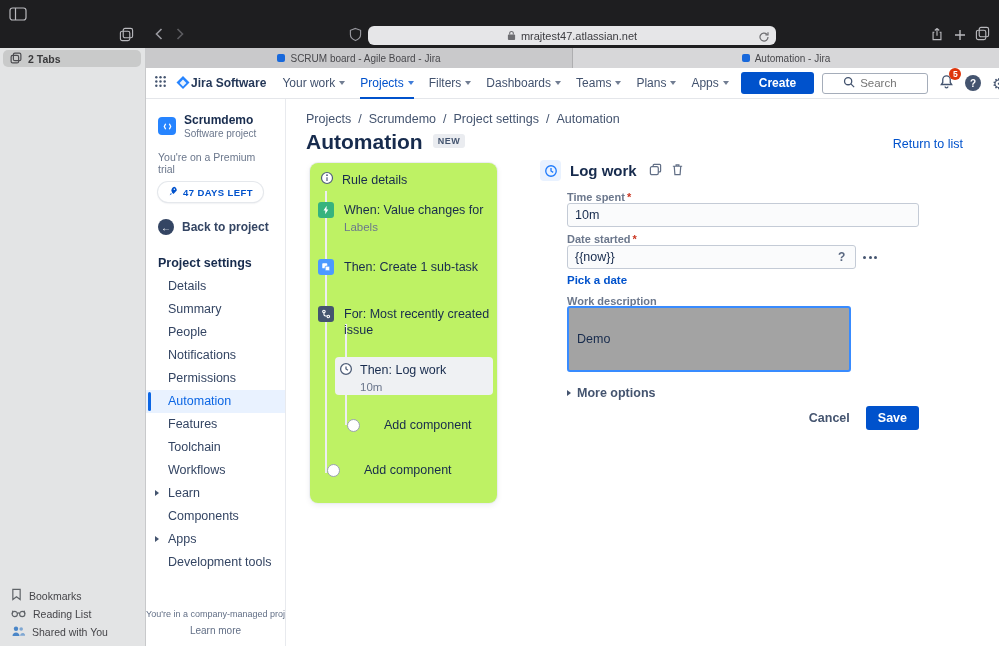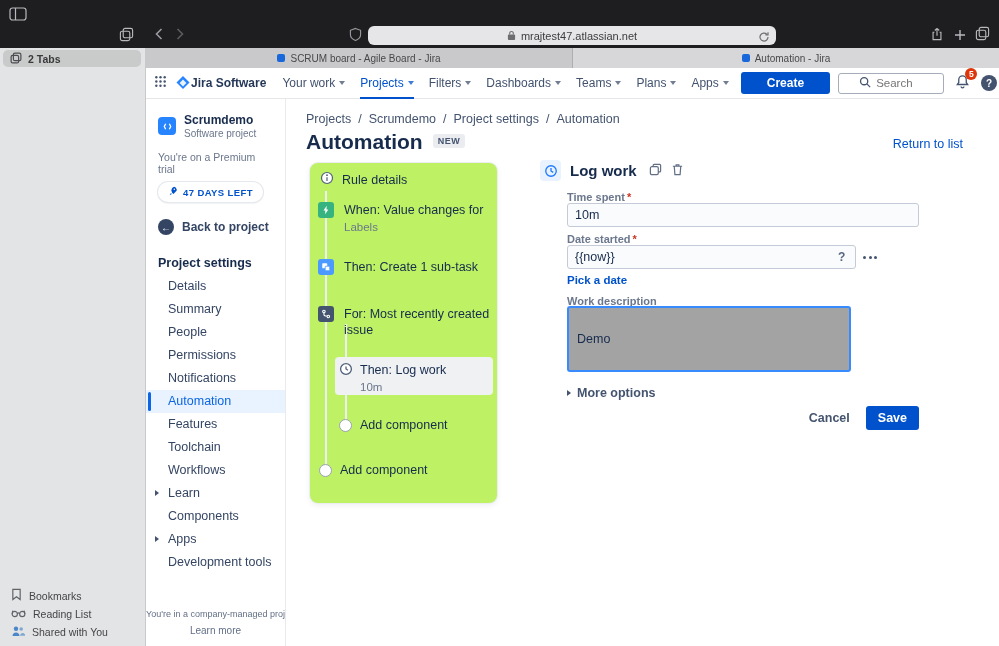--- a/index.html
+++ b/index.html
@@ -31,21 +31,21 @@
         display:flex; align-items:center; padding:0 8px; gap:8px; white-space:nowrap; z-index:2; }
   .logo { display:flex; align-items:center; font-size:12px; font-weight:700; color:#253858; }
   .nav { display:flex; gap:15px; margin-left:8px; }
   .nav-item { display:flex; align-items:center; font-size:12px; color:#42526E; font-weight:500; height:31px; position:relative; cursor:pointer; }
   .nav-item.active { color:#0052CC; }
   .nav-item.active::after { content:""; position:absolute; left:0; right:0; bottom:0; height:2px; background:#0052CC; }
   .cdown { width:0; height:0; border-left:3.5px solid transparent; border-right:3.5px solid transparent;
            border-top:4px solid currentColor; display:inline-block; margin-left:4px; opacity:.75; }
   .cright { width:0; height:0; border-top:3.5px solid transparent; border-bottom:3.5px solid transparent;
             border-left:4px solid currentColor; display:inline-block; }
-  .create-btn { background:#0052CC; color:#fff; font-size:12px; font-weight:600; padding:4px 26px; border-radius:3px; border:0; margin-left:4px; cursor:pointer; }
+  .create-btn { background:#0052CC; color:#fff; font-size:12px; font-weight:600; padding:4px 18px; border-radius:3px; border:0; margin-left:4px; cursor:pointer; }
   .jh-right { margin-left:auto; display:flex; align-items:center; gap:11px; }
   .search { display:flex; align-items:center; gap:5px; border:1px solid #A5ADBA; border-radius:3px; height:21px; padding:0 20px; width:106px; background:#fff; }
   .search input { border:0; outline:0; width:100%; font-size:11.5px; color:#44546F; background:transparent; font-family:inherit; }
   .bell-wrap { position:relative; }
   .badge-red { position:absolute; top:-6px; right:-7px; background:#DE350B; color:#fff; font-size:8.5px; font-weight:700; border-radius:7px; padding:1px 3.5px; }
   .help-circle { width:16px; height:16px; border-radius:50%; background:#44546F; color:#fff; font-size:10px; font-weight:700;
                  display:flex; align-items:center; justify-content:center; cursor:pointer; }
   .gear { font-size:15px; color:#44546F; line-height:1; cursor:pointer; }
 
   
@@ -84,21 +84,21 @@
   .vl2 { position:absolute; left:35px; top:161px; height:101px; width:2px; background:#EDEEF1; }
   .rd { position:absolute; left:10px; top:8px; display:flex; gap:8px; align-items:center; font-size:12.5px; color:#172B4D; cursor:pointer; z-index:1; }
   .ci { position:absolute; left:8px; right:4px; display:flex; gap:10px; align-items:flex-start; cursor:pointer; z-index:1; }
   .ci-when { top:39px; } .ci-then1 { top:96px; } .ci-for { top:143px; }
   .ci-ic { flex:0 0 16px; width:16px; height:16px; border-radius:3px; display:flex; align-items:center; justify-content:center; margin-top:0; }
   .ic-green { background:#36B37E; } .ic-blue { background:#4C9AFF; } .ic-navy { background:#44546F; }
   .ci-title { font-size:12.5px; color:#172B4D; line-height:1.3; }
   .ci-sub { font-size:11.5px; color:#6B778C; margin-top:3px; }
   .sel-row { position:absolute; left:25px; top:194px; width:158px; height:38px; background:#EFF1F3; border-radius:4px; cursor:pointer; }
   .ci-sel { position:absolute; left:29px; top:199px; display:flex; gap:7px; align-items:flex-start; z-index:1; cursor:pointer; }
-  .add-row { position:absolute; display:flex; gap:8px; align-items:center; cursor:pointer; z-index:1; }
+  .add-row { position:absolute; display:flex; gap:24px; align-items:center; cursor:pointer; z-index:1;margin-left:8px; }
   .add1 { left:29px; top:255px; } .add2 { left:9px; top:300px; }
   .add-circle { width:13px; height:13px; border:1.5px solid #9AA3B0; border-radius:50%; background:#fff; flex:0 0 13px; }
   .add-label { font-size:12.5px; color:#172B4D; }
 
   
   .fh { position:absolute; left:254px; top:61px; display:flex; align-items:center; gap:9px; }
   .fh-ic { width:21px; height:21px; border-radius:4px; background:#E9F2FF; display:flex; align-items:center; justify-content:center; }
   .fh-title { font-size:15px; font-weight:700; color:#172B4D; }
   .fh-act { display:flex; gap:9px; margin-left:3px; align-items:center; }
   .flabel { position:absolute; left:281px; font-size:11px; font-weight:700; color:#6B778C; }
@@ -342,22 +342,22 @@
     </div>
     <div class="back-row">
       <span class="back-ic">←</span>
       <span>Back to project</span>
     </div>
     <div class="section">Project settings</div>
 
     <div class="item"><span>Details</span></div>
     <div class="item"><span>Summary</span></div>
     <div class="item"><span>People</span></div>
+    <div class="item"><span>Notifications</span></div>
     <div class="item"><span>Permissions</span></div>
-    <div class="item"><span>Notifications</span></div>
     <div class="item active"><span>Automation</span></div>
     <div class="item"><span>Features</span></div>
     <div class="item"><span>Toolchain</span></div>
     <div class="item"><span>Workflows</span></div>
     <div class="item"><span class="cright"></span><span>Learn</span></div>
     <div class="item"><span>Components</span></div>
     <div class="item"><span class="cright"></span><span>Apps</span></div>
     <div class="item"><span>Development tools</span></div>
 
     <div class="ps-footer">

